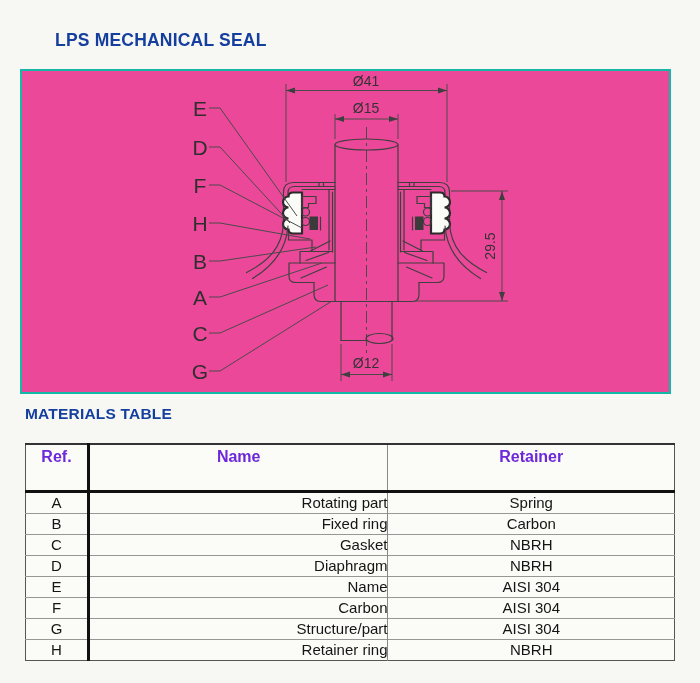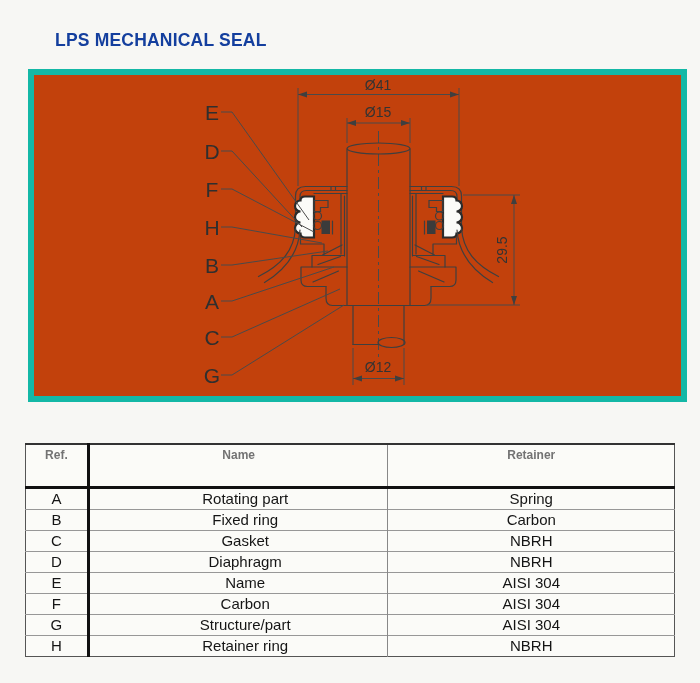--- a/index.html
+++ b/index.html
@@ -1,41 +1,41 @@
 <!DOCTYPE html>
 <html><head>
 <meta charset="utf-8">
 <style>
   html,body{margin:0;padding:0;}
   body{background:#e9e9e7;font-family:"Liberation Sans",sans-serif;}
   #page{position:relative;width:700px;height:683px;background:#f7f7f4;overflow:hidden;}
 
   .main-title{position:absolute;left:25px;top:30px;font-size:17.5px;font-weight:700;
     color:#143f9e;letter-spacing:.2px;margin-left:30px;}
-  .diagram-box{position:absolute;left:28px;top:69px;width:647px;height:321px;
-    border:6px solid #14b8a6;background:#c2410c;}
+  .diagram-box{position:absolute;left:20px;top:69px;width:647px;height:321px;
+    border:2px solid #14b8a6;background:#ec4899;}
   .diagram-box svg{display:block;}
 
   .table-title{position:absolute;left:25px;top:405px;font-size:15.5px;font-weight:700;
     color:#143f9e;letter-spacing:.2px;}
 
   table.materials{position:absolute;left:25px;top:443px;width:650px;border-collapse:collapse;
     background:#fbfbf8;border:1px solid #555;border-top:2px solid #333;}
-  table.materials th{color:#737373;font-size:12px;font-weight:700;vertical-align:top;
+  table.materials th{color:#6d28d9;font-size:16px;font-weight:700;vertical-align:top;
     padding:3px 0 24px 0;text-align:center;}
   table.materials thead tr{border-bottom:3px solid #111;}
   table.materials td{font-size:15px;color:#151515;height:20px;padding:0;line-height:20px;}
   table.materials tbody tr{border-bottom:1px solid #979797;}
   table.materials tbody tr:last-child{border-bottom:1px solid #555;}
   col.c-ref{width:63px;}
   col.c-name{width:300px;}
   col.c-mat{width:287px;}
   .cell-ref{text-align:center;border-right:3px solid #111;}
   th.cell-ref{border-right:3px solid #111;}
-  .cell-name{text-align:center;padding-left:13px !important;border-right:1px solid #888;}
+  .cell-name{text-align:right;padding-left:13px !important;border-right:1px solid #888;}
   th.cell-name{padding-left:0 !important;text-align:center;}
   .cell-mat{text-align:center;}
 
   text{font-family:"Liberation Sans",sans-serif;}
   .draw{stroke:#3f3f3f;stroke-width:1.2;fill:none;stroke-linecap:round;}
   .thin{stroke:#4a4a4a;stroke-width:1;fill:none;}
   .dim-text{fill:#333;font-size:14px;}
   .part-letter{fill:#2f2f2f;font-size:21px;}
   .arrow{fill:#3f3f3f;stroke:none;}
 </style>
@@ -131,20 +131,21 @@
         <text x="201" y="305" text-anchor="middle" class="part-letter">A</text>
         <path d="M210,297 H221 L323,263" class="thin"></path>
         <text x="201" y="341" text-anchor="middle" class="part-letter">C</text>
         <path d="M210,333 H221 L329,285" class="thin"></path>
         <text x="201" y="379" text-anchor="middle" class="part-letter">G</text>
         <path d="M210,371 H221 L333,301" class="thin"></path>
       </g>
     </svg>
   </div>
 
+  <div class="table-title">MATERIALS TABLE</div>
 
   <table class="materials">
     <colgroup>
         <col class="c-ref">
         <col class="c-name">
         <col class="c-mat">
       </colgroup>
     <thead>
       <tr>
         <th class="cell-ref">Ref.</th>

